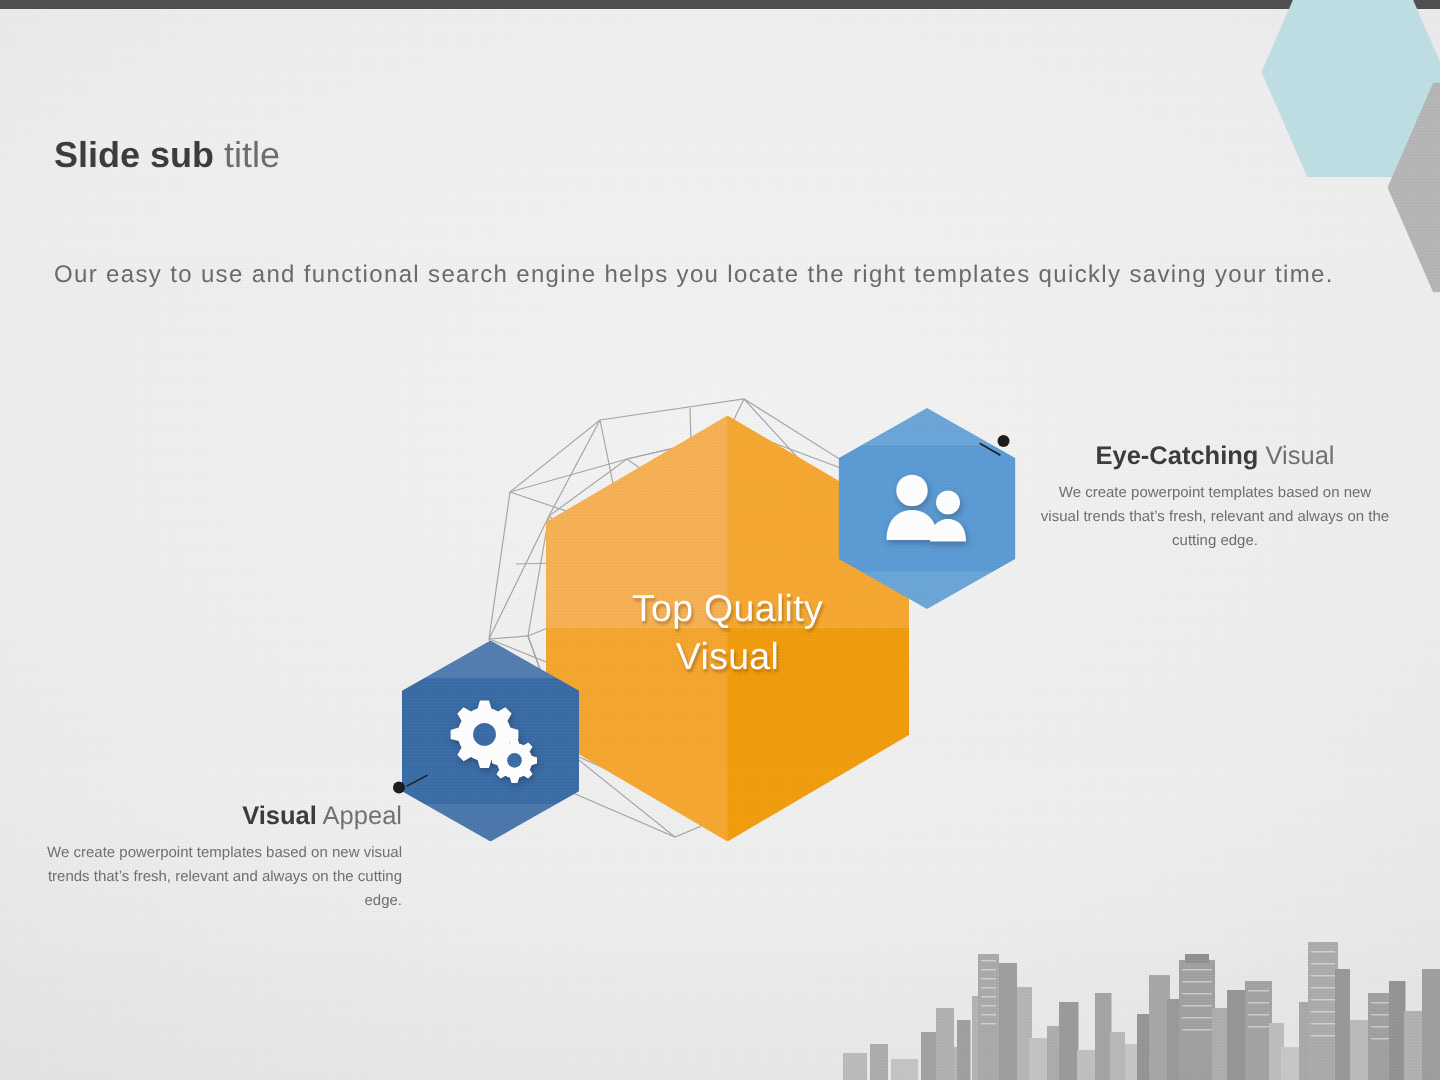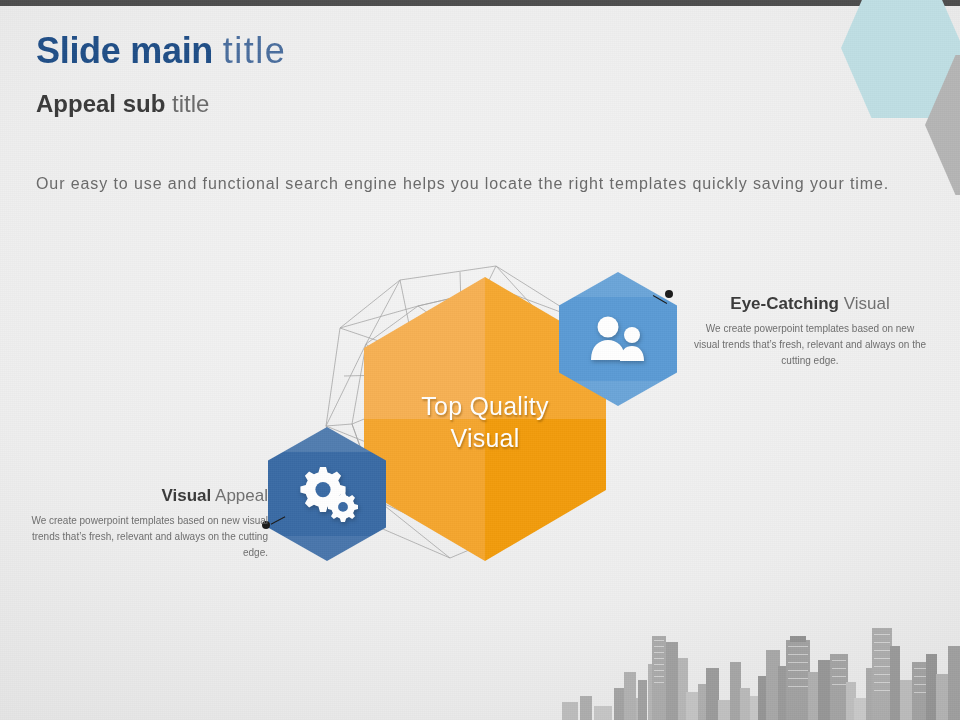--- a/index.html
+++ b/index.html
@@ -168,21 +168,21 @@
     height: 1px;
     background: #1a1a1a;
   }
 
   
   #callout-eye {
     position: absolute; left: 692px; top: 292px; width: 236px;
     text-align: center;
   }
   #callout-visual {
-    position: absolute; left: 20px; top: 484px; width: 248px;
+    position: absolute; left: 20px; top: 532px; width: 248px;
     text-align: right;
   }
   .callout-title {
     font-size: 17px; line-height: 24px; margin-bottom: 5px;
     white-space: nowrap;
   }
   .callout-title .strong { font-weight: 700; color: #3a3a3a; }
   .callout-title .light  { font-weight: 400; color: #707070; }
   .callout-body {
     font-size: 10px; line-height: 16px;
@@ -199,27 +199,23 @@
 </head>
 <body>
 
 <div id="slide">
 
   <div id="topbar"></div>
 
   <div class="deco-hex" id="deco-hex-cyan"></div>
   <div class="deco-hex" id="deco-hex-gray"></div>
 
-  <div id="main-title">
-    <span class="strong">Slide main</span>
-    <span class="light">title</span>
-  </div>
 
   <div id="sub-title">
-    <span class="strong">Appeal sub</span>
+    <span class="strong">Slide sub</span>
     <span class="light">title</span>
   </div>
 
   <div id="lead-text">Our easy to use and functional search engine helps you locate the right templates quickly saving your time.</div>
 
   <svg id="mesh" viewBox="0 0 330 320">
     <g fill="none" stroke="#9a9a9a" stroke-width="0.8" opacity="0.85">
       <polygon points="100,22 196,8 282,62 300,158 250,258 150,300 62,262 26,168 40,70"></polygon>
       <polygon points="118,48 196,30 262,80 276,160 238,240 152,276 80,244 52,166 66,86"></polygon>
       <path d="M100,22 L152,276 M196,8 L80,244 M282,62 L62,262 M300,158 L40,70 M250,258 L26,168"></path>

